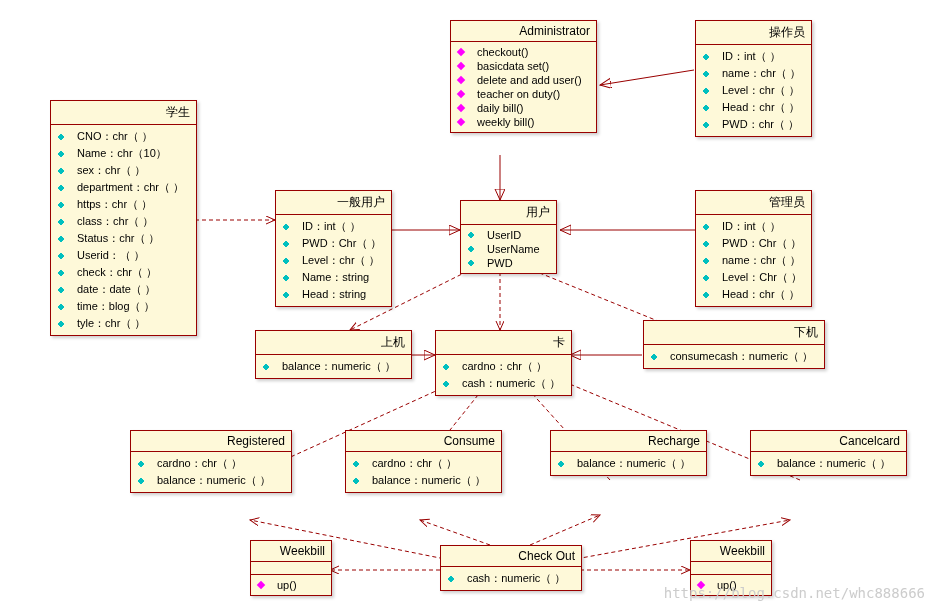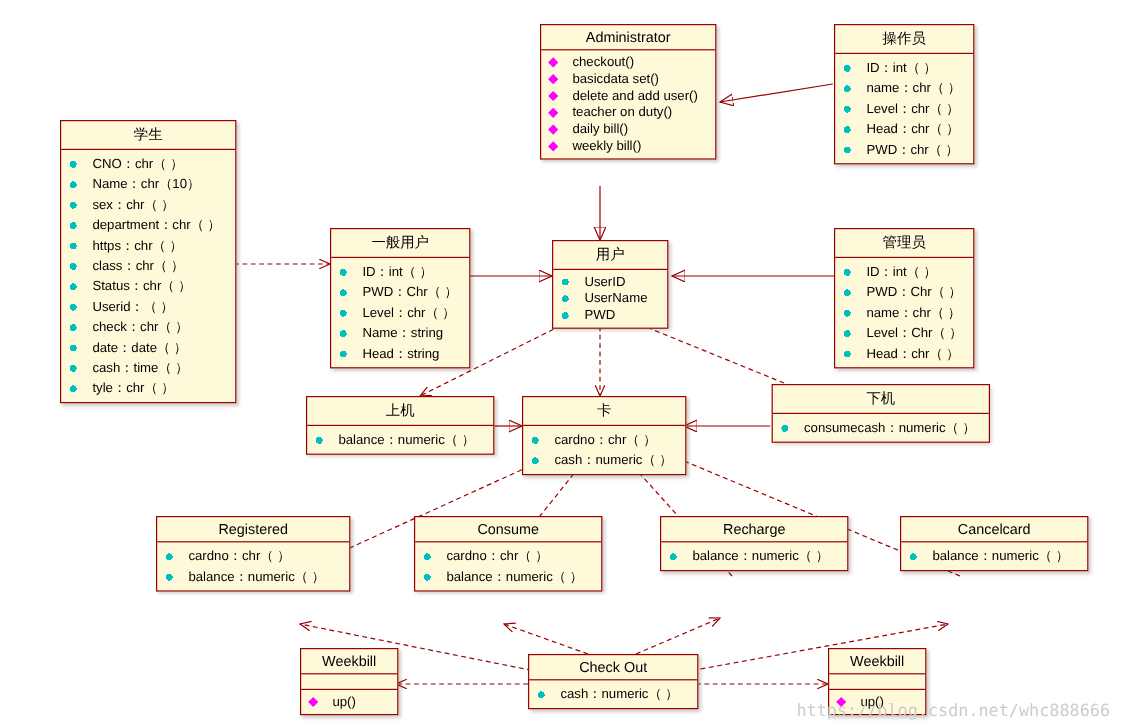--- a/index.html
+++ b/index.html
@@ -1,17 +1,17 @@
 <!DOCTYPE html>
 <html><head>
 <meta charset="utf-8">
 <style>
 body{margin:0;padding:0;width:945px;height:606px;background:#fff;font-family:Arial,sans-serif;font-size:11px;position:relative}
 .box{position:absolute;background:#fef9d9;border:1px solid #990000;box-shadow:2px 2px 3px rgba(0,0,0,0.2)}
-.title{text-align:center;padding:3px 6px;border-bottom:1px solid #990000;font-size:12px}
+.title{text-align:right;padding:3px 6px;border-bottom:1px solid #990000;font-size:12px}
 .section{padding:3px 5px;border-bottom:1px solid #990000}
 .section:last-child{border-bottom:none}
 .row{padding:1px 0;white-space:nowrap;display:flex;align-items:center;gap:11px}
 .ico{display:inline-block;width:10px;height:10px;flex-shrink:0}
 .ico-attr{background:radial-gradient(circle,#00bfbf 40%,transparent 41%)}
 .ico-op{position:relative}
 .ico-op::before{content:'';position:absolute;left:2px;top:2px;width:6px;height:6px;background:#ff00ff;transform:rotate(45deg)}
 svg.connectors{position:absolute;top:0;left:0;width:945px;height:606px;pointer-events:none}
 .watermark{position:absolute;bottom:5px;right:20px;color:#ccc;font-size:14px;font-family:monospace}
 </style>
@@ -145,21 +145,21 @@
 <div class="row">
         <span class="ico ico-attr"></span>
         <span>check：chr（ ）</span>
       </div>
 <div class="row">
         <span class="ico ico-attr"></span>
         <span>date：date（ ）</span>
       </div>
 <div class="row">
         <span class="ico ico-attr"></span>
-        <span>cash：time（ ）</span>
+        <span>time：blog（ ）</span>
       </div>
 <div class="row">
         <span class="ico ico-attr"></span>
         <span>tyle：chr（ ）</span>
       </div>
 </div>
 </div>
 
 <div class="box" style="left:275px;top:190px;width:115px">
 <div class="title">一般用户</div>

